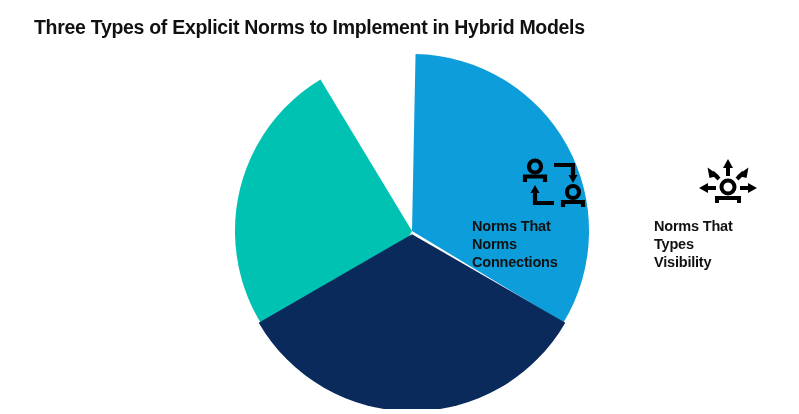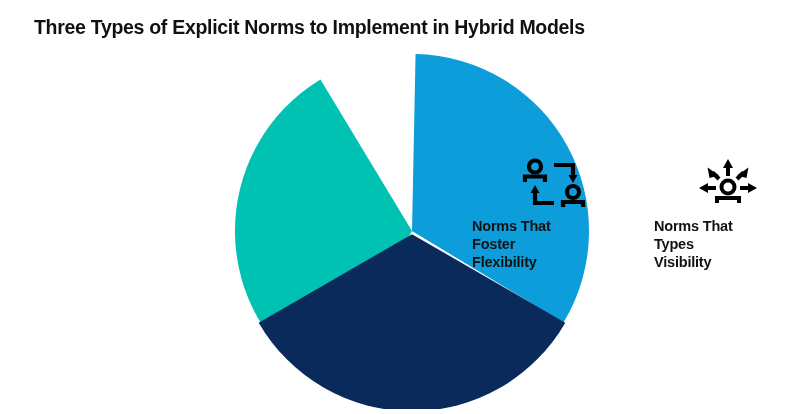--- a/index.html
+++ b/index.html
@@ -172,22 +172,22 @@
         <path d="M 41 29 L 54 18" fill="none" stroke="#ffffff" stroke-width="3.6"></path>
         <path d="M 41 31 L 57 31" fill="none" stroke="#ffffff" stroke-width="3.6"></path>
 
         <circle cx="57" cy="15" r="4.6" fill="none" stroke="#ffffff" stroke-width="3.4"></circle>
         <circle cx="61" cy="31" r="4.6" fill="none" stroke="#ffffff" stroke-width="3.4"></circle>
       </svg>
     </div>
 
     <div id="label-foster" class="slice-label" style="color: rgb(17, 17, 17);">
       <span class="lbl-line">Norms That</span>
-      <span class="lbl-line">Foster</span>
-      <span class="lbl-line">Flexibility</span>
+      <span class="lbl-line">Norms</span>
+      <span class="lbl-line">Connections</span>
     </div>
 
     <div id="label-flexibility" class="slice-label" style="color: rgb(17, 17, 17);">
       <span class="lbl-line">Norms That</span>
       <span class="lbl-line">Types</span>
       <span class="lbl-line">Visibility</span>
     </div>
 
     <div id="label-visibility" class="slice-label" style="color: rgb(255, 255, 255);">
       <span class="lbl-line">Norms That</span>

